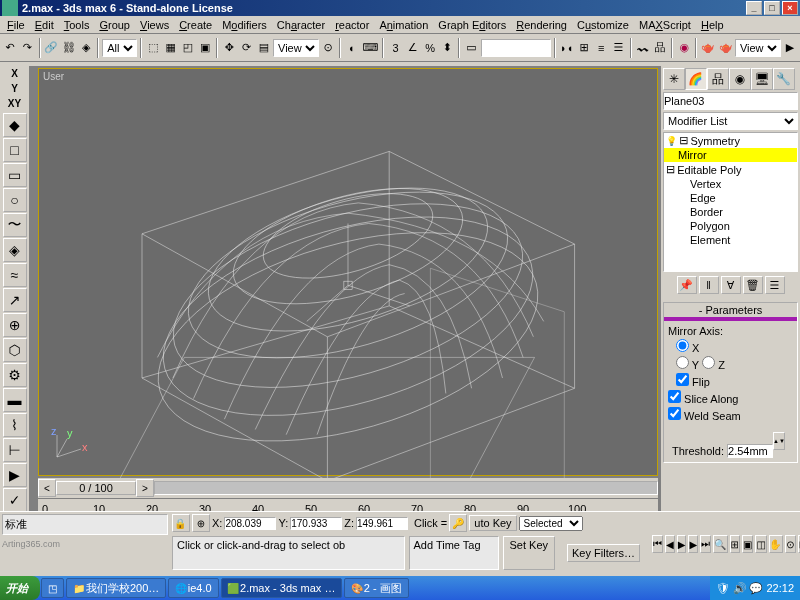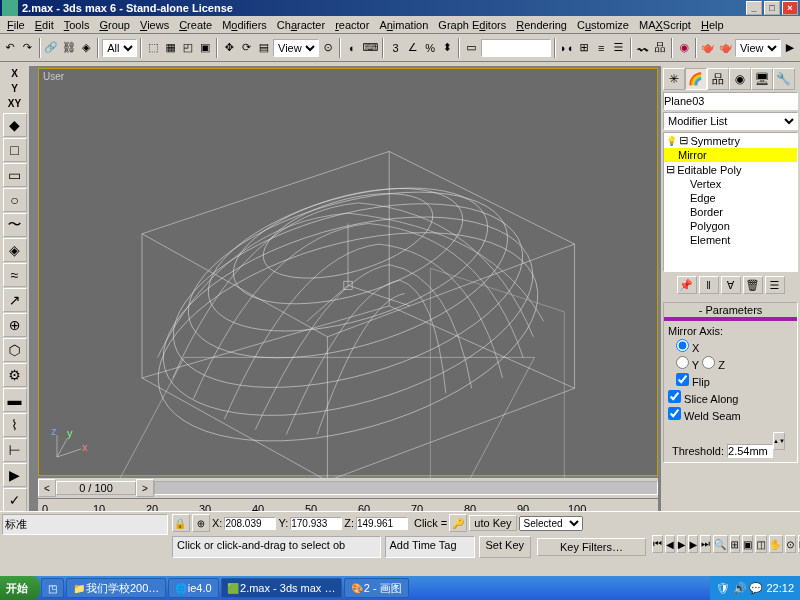--- a/index.html
+++ b/index.html
@@ -63,21 +63,21 @@
 .bottompanel .bp-left { width: 170px; display: flex; flex-direction: column; }
 .bottompanel .bp-mid { flex: 1; display: flex; flex-direction: column; }
 .bottompanel .bp-right { width: 150px; display: flex; align-items: center; gap: 2px; padding: 2px; }
 .coordrow { display: flex; align-items: center; gap: 2px; padding: 2px; }
 .coordrow label { font-size: 11px; }
 .coordrow input { width: 52px; border: 1px inset #fff; font-size: 10px; background: white; }
 .prompt-bar { border: 1px inset #fff; background: #e8e8e8; font-size: 11px; padding: 2px 4px; margin: 2px; flex: 1; }
 .navbtn { width: 18px; height: 18px; border: 1px outset #fff; font-size: 10px; display: inline-flex; align-items: center; justify-content: center; }
 
 .taskbar { position: absolute; bottom: 0; left: 0; right: 0; height: 24px; background: linear-gradient(to bottom, #3c8cde, #245edb); display: flex; align-items: center; }
-.taskbar .start { height: 24px; padding: 0 12px 0 6px; background: linear-gradient(to bottom, #3c9c3c, #2a7a2a); color: white; font-weight: bold; display: flex; align-items: center; border-radius: 0 8px 8px 0; }
+.taskbar .start { height: 24px; padding: 0 12px 0 6px; background: linear-gradient(to bottom, #3c9c3c, #2a7a2a); color: white; font-weight: bold; font-style: italic; display: flex; align-items: center; border-radius: 0 8px 8px 0; }
 .taskbar .taskbtn { height: 20px; margin: 0 1px; padding: 0 6px; background: #3a7ad0; color: white; border: 1px solid #2a5aa0; display: flex; align-items: center; font-size: 10px; border-radius: 2px; }
 .taskbar .taskbtn.active { background: #1a4a9a; }
 .taskbar .tray { margin-left: auto; background: #1c8cde; height: 24px; display: flex; align-items: center; padding: 0 6px; color: white; font-size: 10px; gap: 3px; }
 
 svg line, svg path, svg ellipse, svg rect, svg polyline { stroke: #e8e8e8; stroke-width: 0.5; fill: none; }
 </style>
 </head>
 <body>
 
 <div class="titlebar">
@@ -314,41 +314,42 @@
             </span>
         </div>
       </div>
     </div>
   </div>
 </div>
 
 <div class="bottompanel">
   <div class="bp-left">
     <div style="border:1px inset #fff;margin:2px;padding:2px;background:#e8e8e8">标准</div>
+    <div style="font-size:9px;color:#888;padding:2px">Arting365.com</div>
   </div>
   <div class="bp-mid">
     <div class="coordrow">
       <div class="navbtn">🔒</div>
       <div class="navbtn">⊕</div>
       <label>X:</label>
         <input value="208.039" style="">
       <label>Y:</label>
         <input value="170.933" style="">
       <label>Z:</label>
         <input value="149.961" style="">
       <span style="margin-left:4px">Click =</span>
       <div class="navbtn">🔑</div>
       <span style="border:1px outset #fff;padding:1px 4px">uto Key</span>
       <select style="width:64px;font-size:10px"><option>Selected</option></select>
     </div>
     <div style="display:flex">
       <div class="prompt-bar">Click or click-and-drag to select ob</div>
       <div class="prompt-bar" style="flex:0 0 90px">Add Time Tag</div>
       <span style="border:1px outset #fff;padding:2px 6px;margin:2px">Set Key</span>
-      <span style="border:1px outset #fff;padding:2px 22px;margin:4px">Key Filters…</span>
+      <span style="border:1px outset #fff;padding:2px 4px;margin:10px">Key Filters…</span>
     </div>
   </div>
   <div class="bp-right">
     <div class="navbtn">⏮</div>
     <div class="navbtn">◀</div>
     <div class="navbtn">▶</div>
     <div class="navbtn">▶</div>
     <div class="navbtn">⏭</div>
     <div class="navbtn">🔍</div>
     <div class="navbtn">⊞</div>

